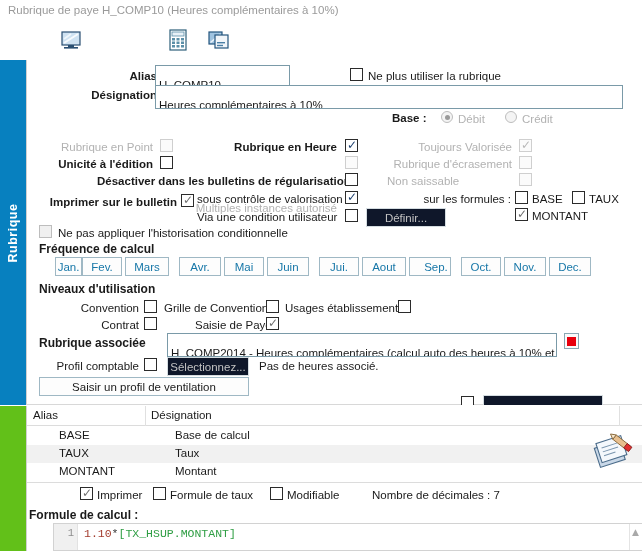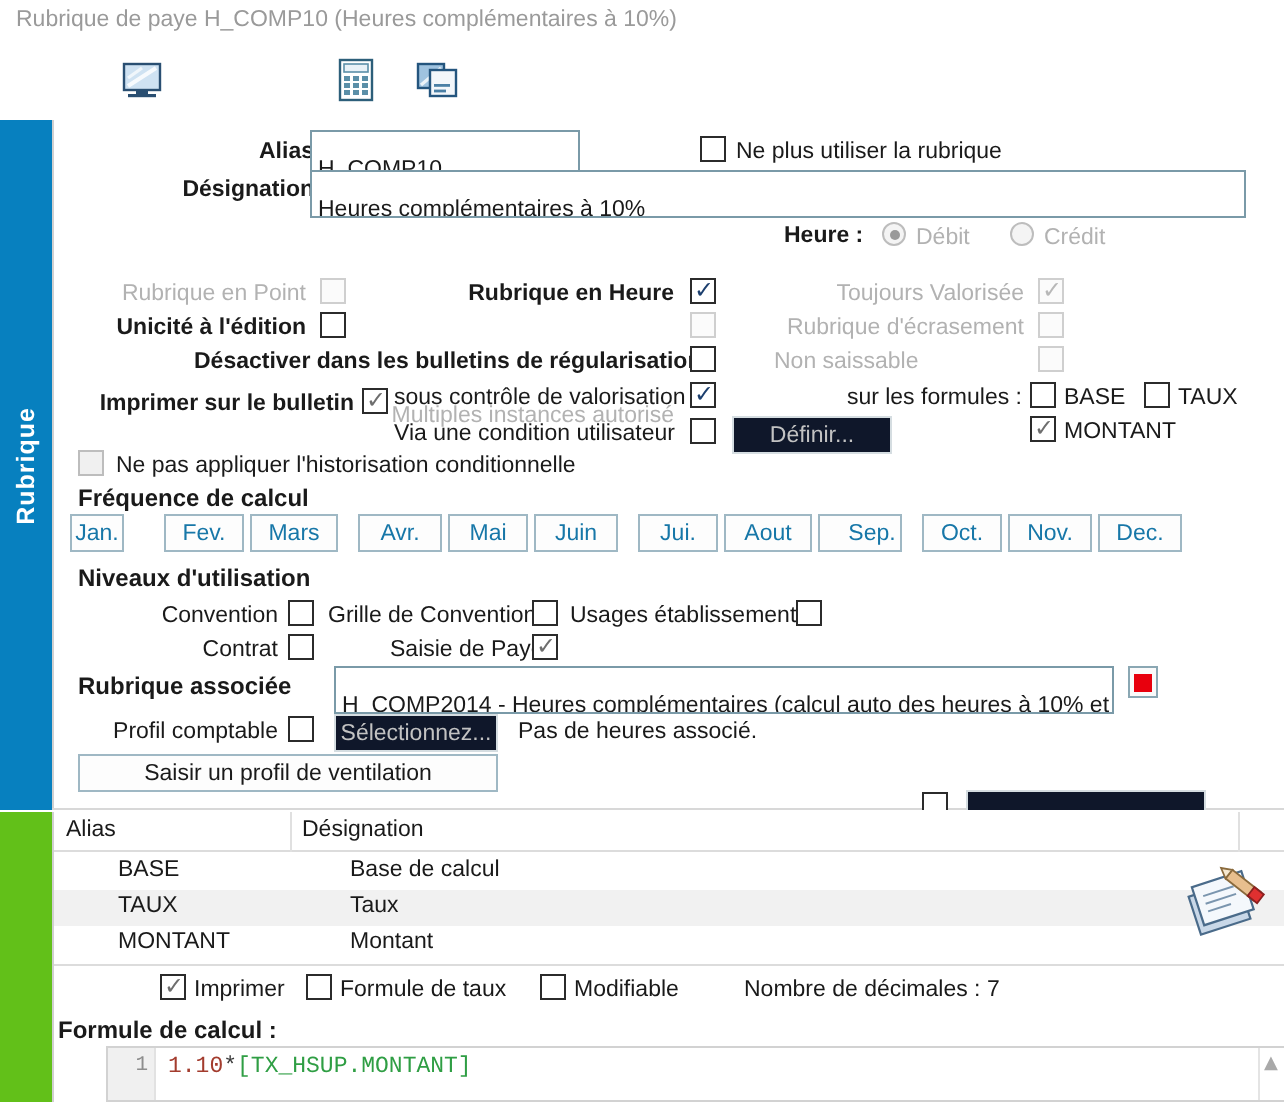--- a/index.html
+++ b/index.html
@@ -245,21 +245,21 @@
 
       <div class="lbl bold right" style="left:30px; top:9px; width:100px;">Alias</div>
       <div class="tf" style="left:128px; top:5px; width:135px;">H_COMP10</div>
 
       <div class="cb" style="left:323px; top:8px;"></div>
       <div class="lbl" style="left:341px; top:9px;">Ne plus utiliser la rubrique</div>
 
       <div class="lbl bold right" style="left:20px; top:28px; width:110px;">Désignation</div>
       <div class="tf" style="left:128px; top:25px; width:468px;">Heures complémentaires à 10%</div>
 
-      <div class="lbl bold" style="left:365px; top:51px;">Heure :</div>
+      <div class="lbl bold" style="left:365px; top:51px;">Base :</div>
       <div class="rd" style="left:414px; top:51px;">
         <div class="dot"></div>
       </div>
       <div class="lbl dim" style="left:431px; top:52px;">Débit</div>
       <div class="rd" style="left:478px; top:51px;"></div>
       <div class="lbl dim" style="left:495px; top:52px;">Crédit</div>
 
       <div class="lbl dim right" style="left:8px; top:80px; width:118px;">Rubrique en Point</div>
       <div class="cb dis" style="left:133px; top:79px;"></div>
 
@@ -310,21 +310,21 @@
       <div class="cb grey" style="left:488px; top:148px;">
         <span class="mk">✓</span>
       </div>
       <div class="lbl" style="left:505px; top:149px;">MONTANT</div>
 
       <div class="cb dis2" style="left:12px; top:165px;"></div>
       <div class="lbl" style="left:31px; top:166px;">Ne pas appliquer l'historisation conditionnelle</div>
 
       <div class="lbl bold" style="left:12px; top:182px; font-size:12px;">Fréquence de calcul</div>
 
-      <div class="btn month" style="left:8px; top:197px; width:27px;">Jan.</div>
+      <div class="btn month" style="left:28px; top:197px; width:27px;">Jan.</div>
       <div class="btn month" style="left:55px; top:197px; width:40px;">Fev.</div>
       <div class="btn month" style="left:98px; top:197px; width:44px;">Mars</div>
 
       <div class="btn month" style="left:152px; top:197px; width:42px;">Avr.</div>
       <div class="btn month" style="left:197px; top:197px; width:40px;">Mai</div>
       <div class="btn month" style="left:240px; top:197px; width:42px;">Juin</div>
 
       <div class="btn month" style="left:292px; top:197px; width:40px;">Jui.</div>
       <div class="btn month" style="left:335px; top:197px; width:44px;">Aout</div>
       <div class="btn month" style="left:382px; top:197px; width:42px;padding-left:12px;">Sep.</div>

